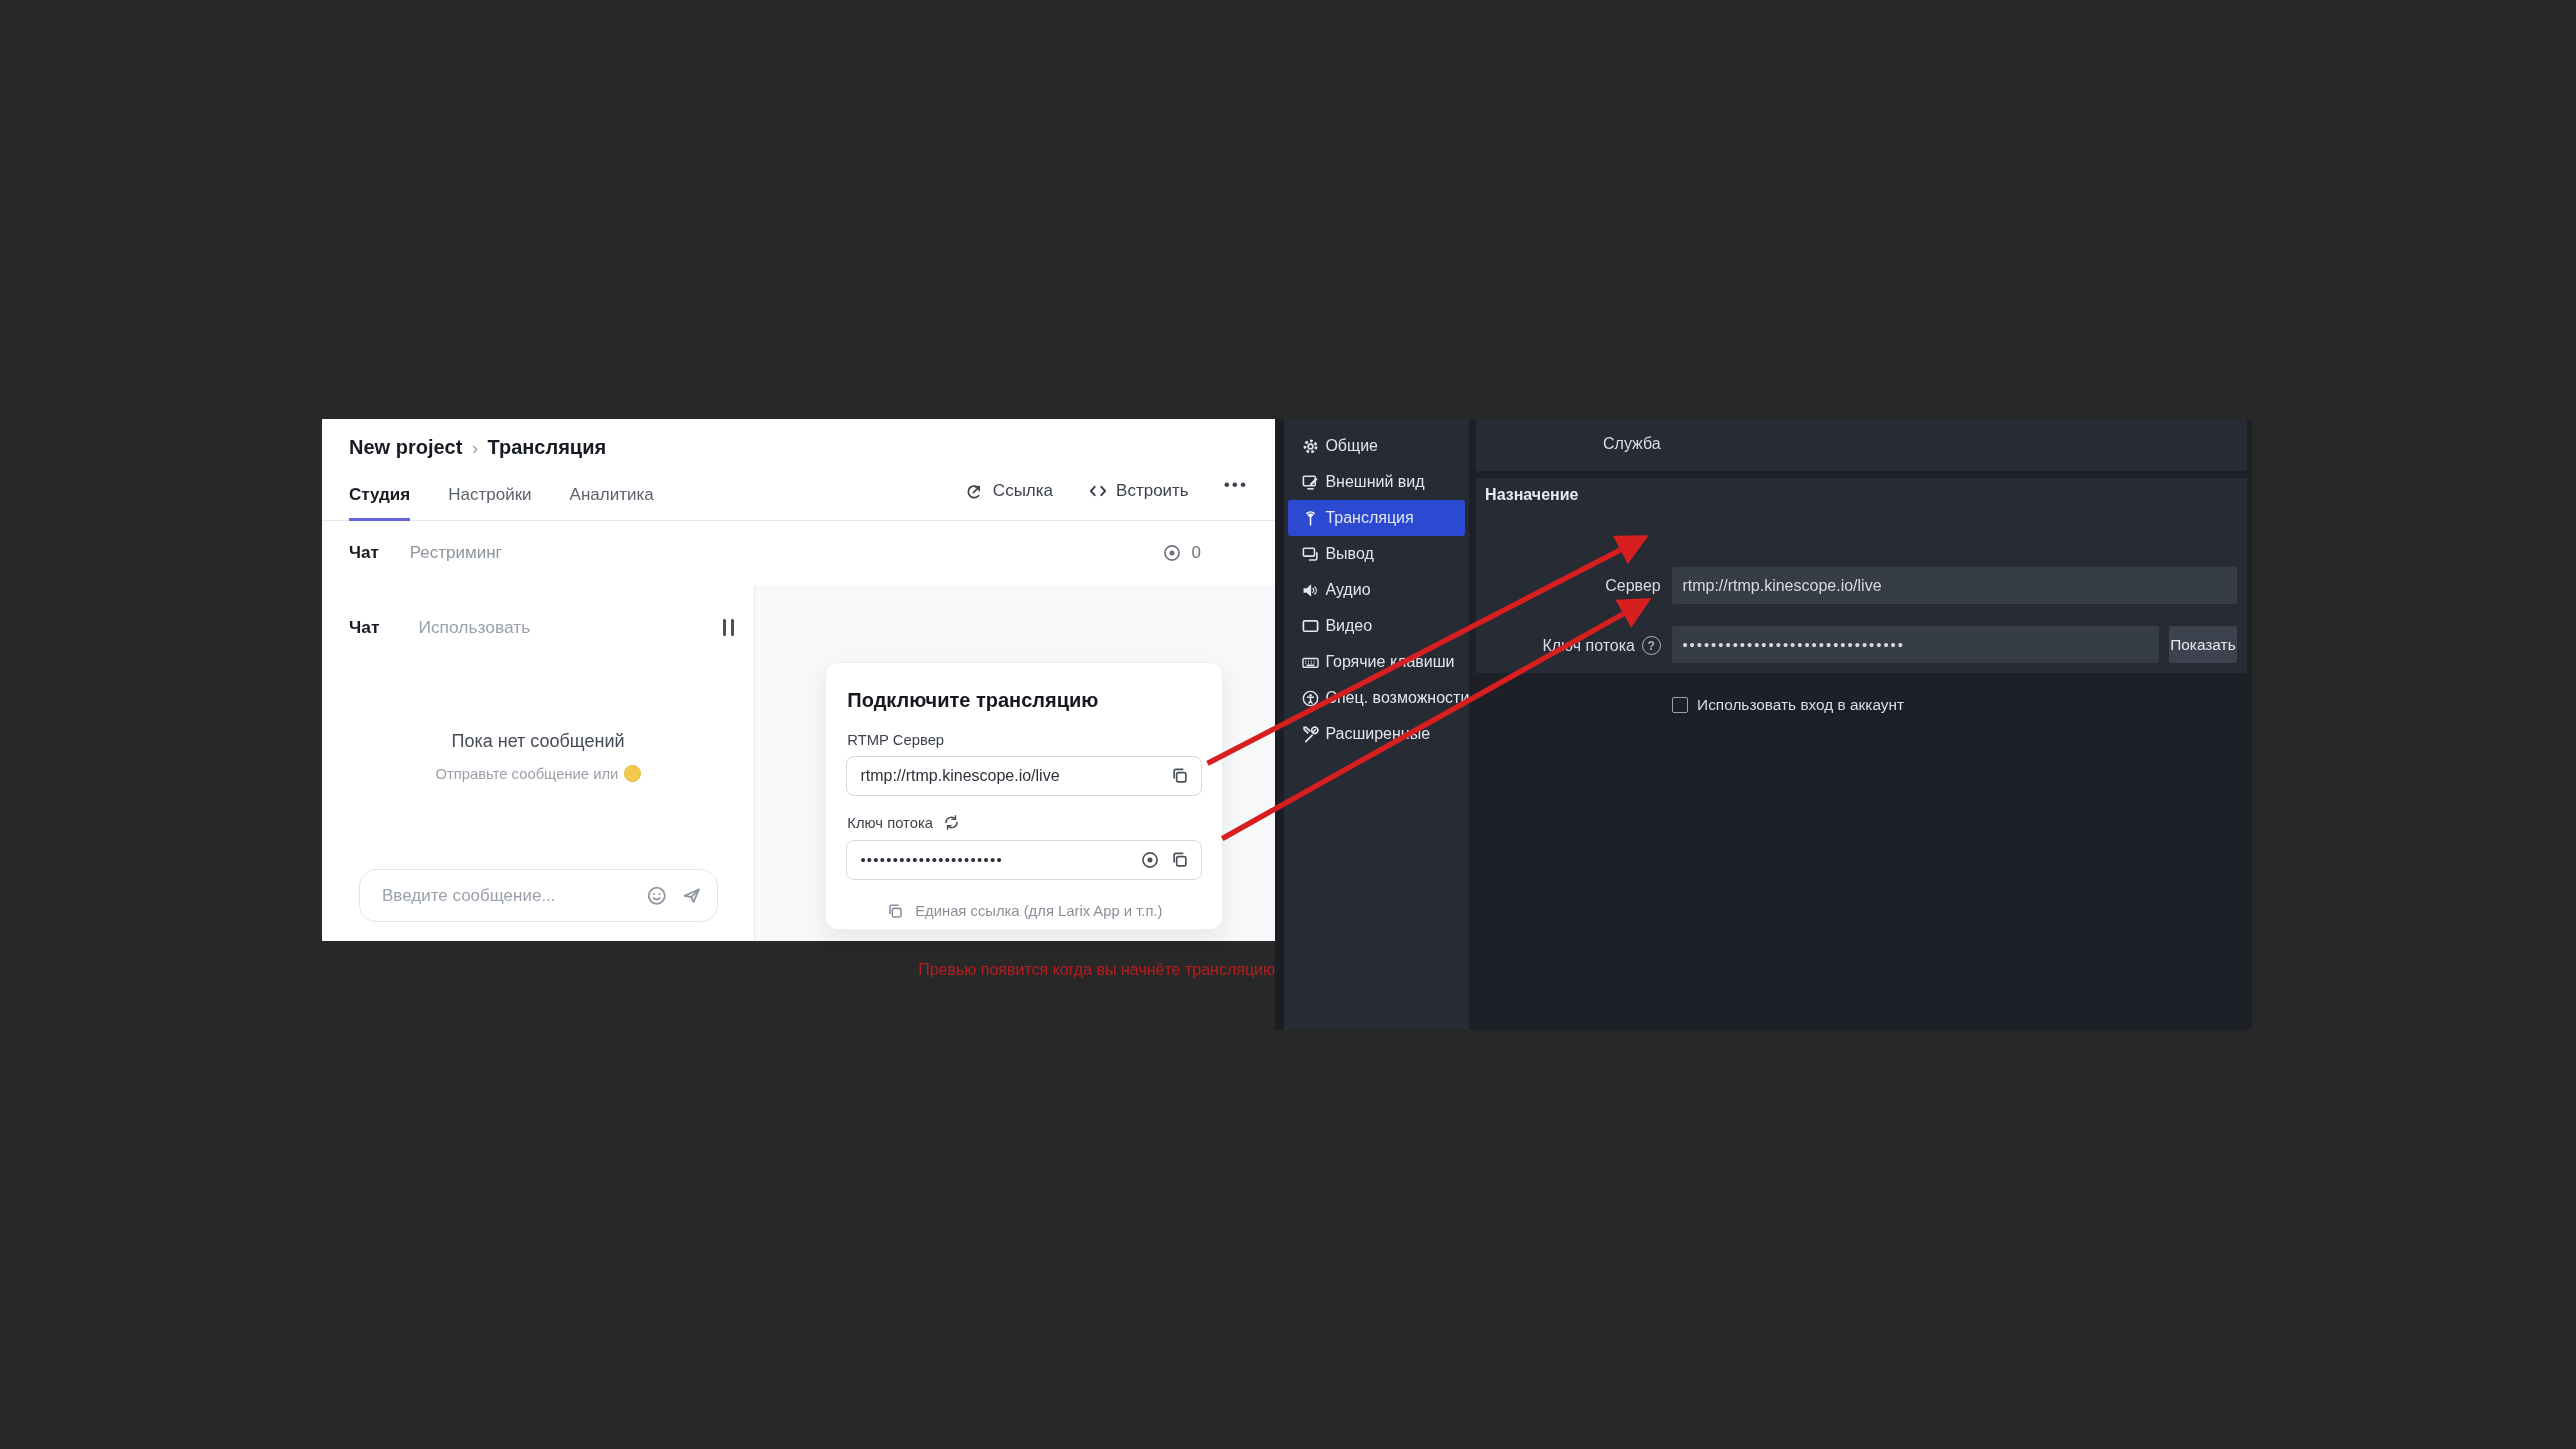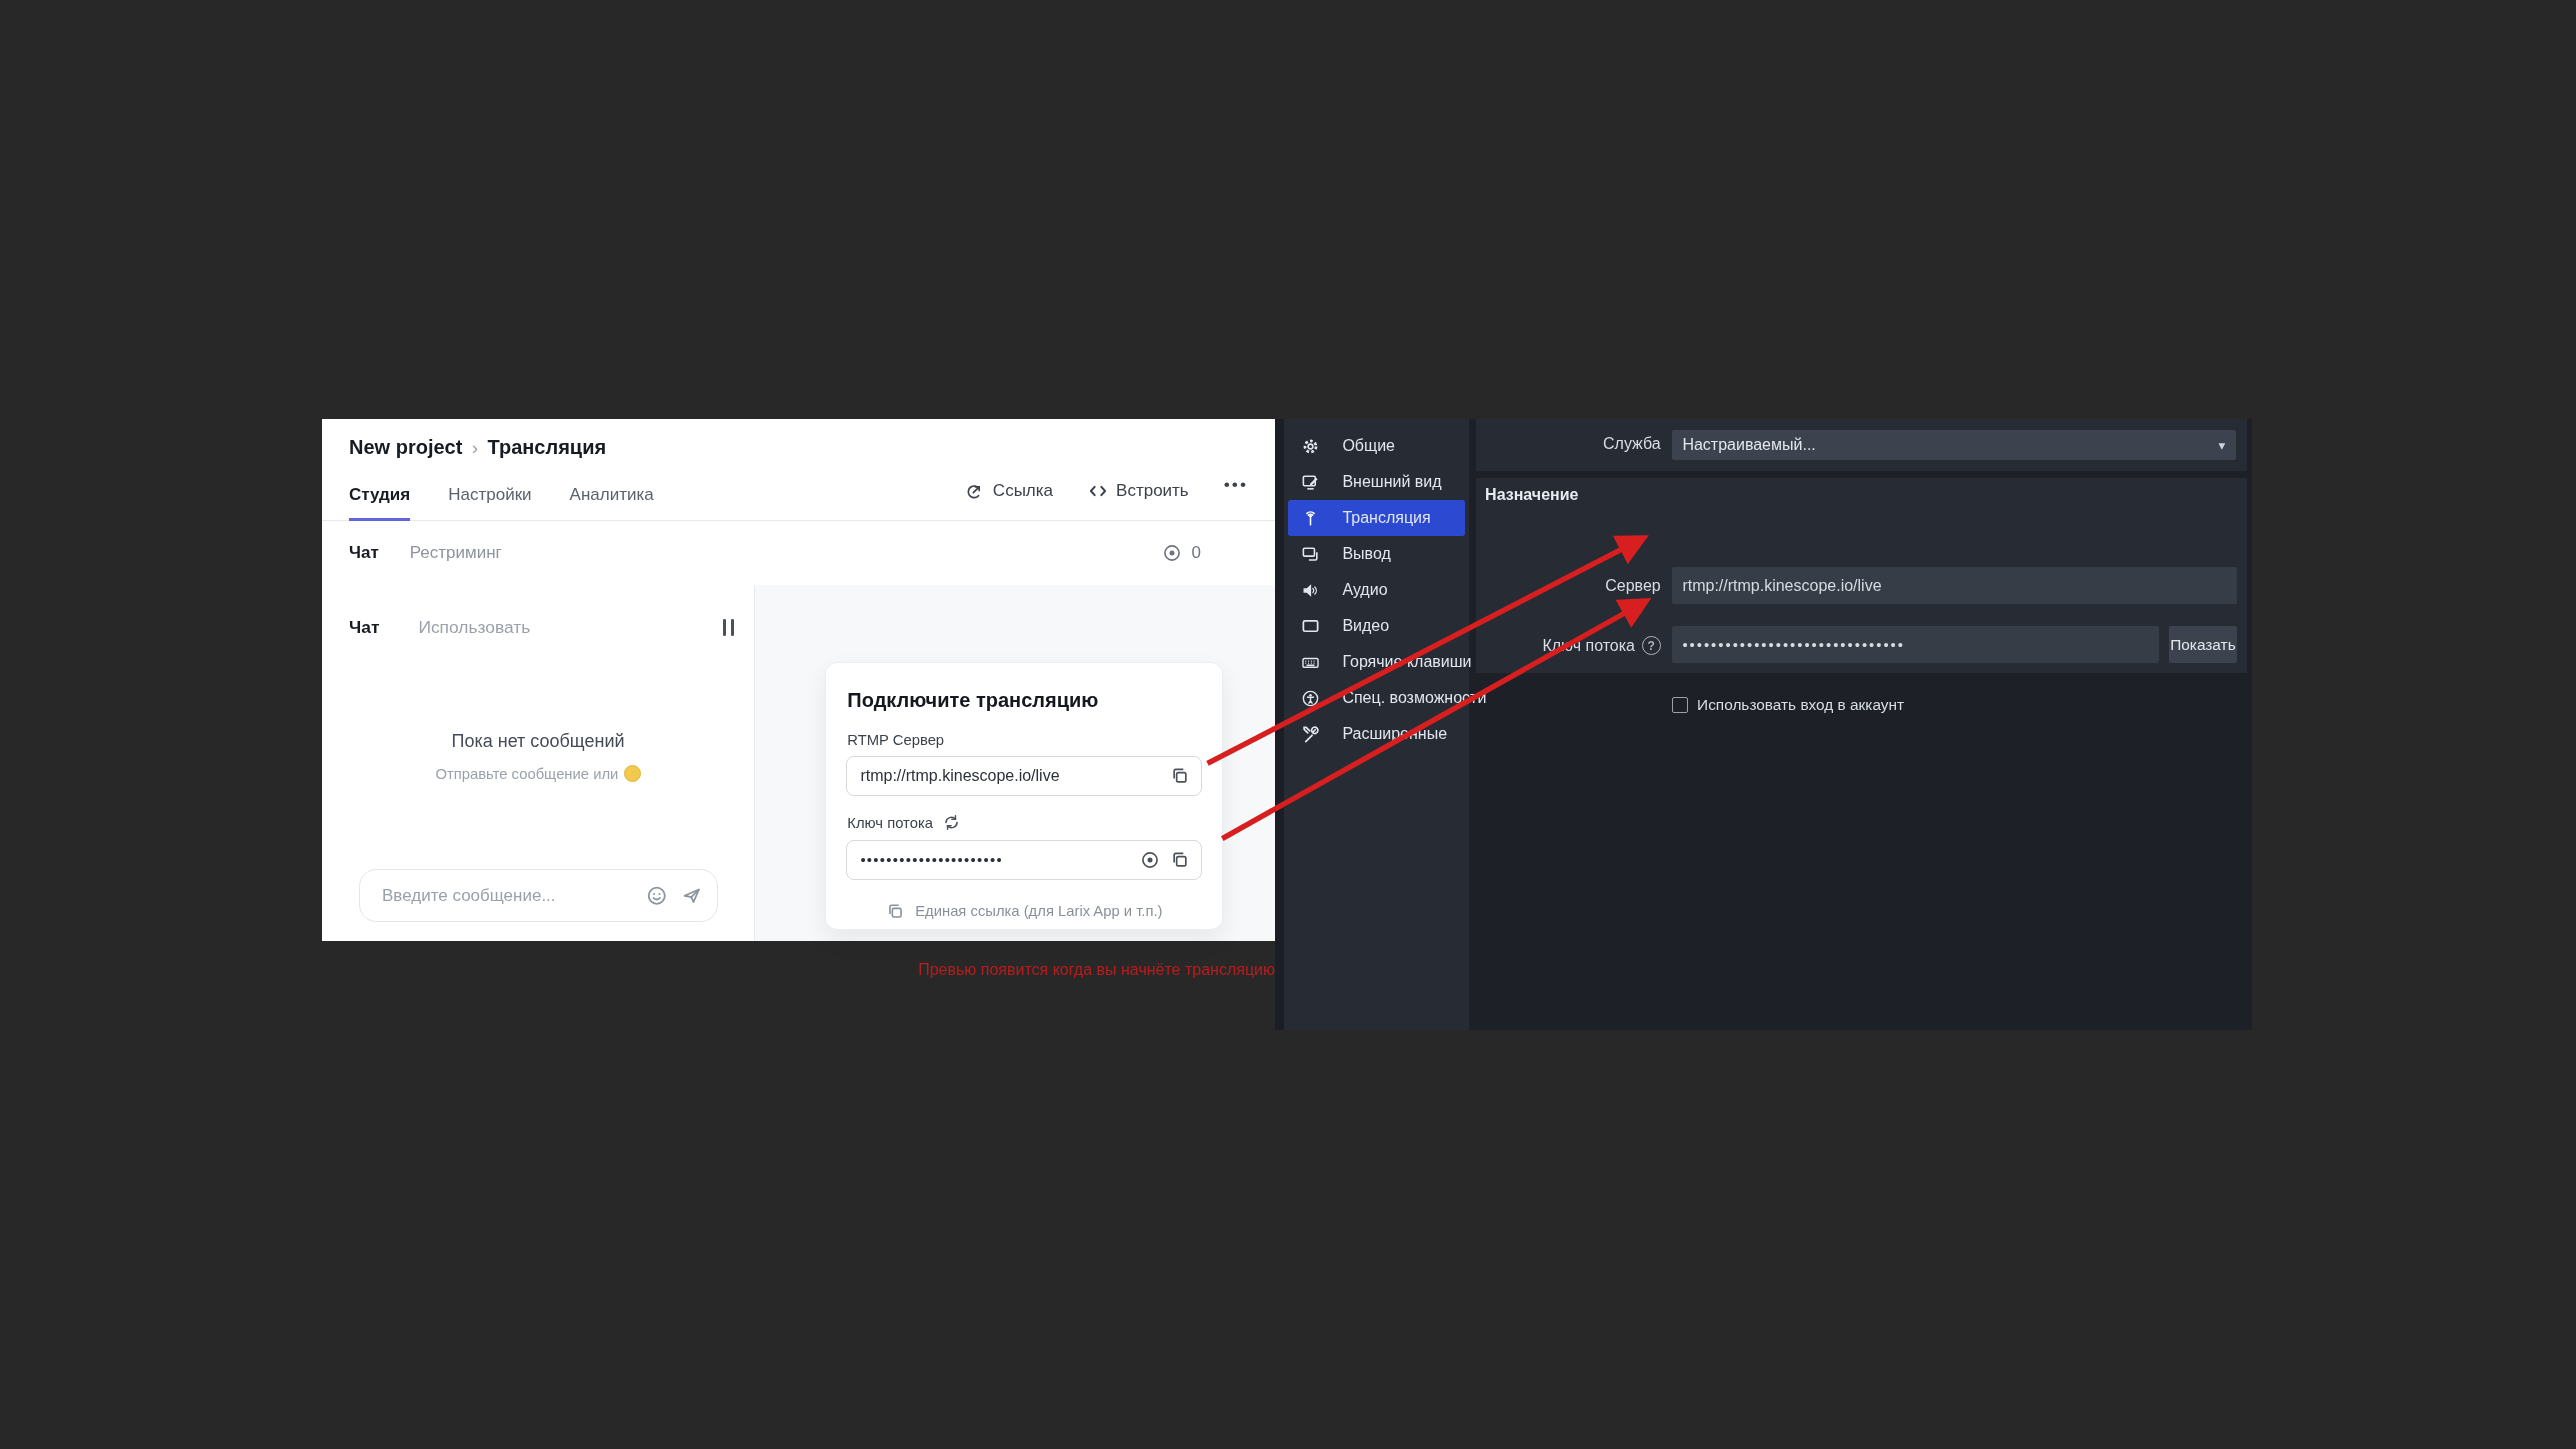--- a/index.html
+++ b/index.html
@@ -45,21 +45,21 @@
   .fld-label{font-size:14.8px;color:#3c424b;margin:0 0 8px 1.3px;display:flex;align-items:center;gap:9.4px;}
   .fld{height:40px;border:1.3px solid #d6dade;border-radius:8px;display:flex;align-items:center;padding:0 10.7px 0 13.4px;gap:10.7px;box-sizing:border-box;margin-bottom:17.4px;}
   .fld .val{flex:1;font-size:16px;color:#2b313a;white-space:nowrap;overflow:hidden;}
   .fld .dots{flex:1;font-size:14.8px;letter-spacing:1.3px;color:#2b313a;}
   .icon-btn{display:flex;align-items:center;justify-content:center;color:#4b5158;}
   .single-link{margin-top:21.5px;display:flex;justify-content:center;align-items:center;gap:10.7px;color:#8a9099;font-size:14.8px;}
   .preview-hint{position:absolute;left:4px;right:0;top:376px;text-align:right;font-size:16px;color:#b91c1c;font-weight:500;}
   
   #obs{position:absolute;left:1275px;top:419px;width:977px;height:611px;background:#1d2127;color:#d9dde5;}
   .obs-sidebar{position:absolute;left:0;top:0;bottom:0;width:194px;background:#262b34;border-left:9.4px solid #1b1e25;box-sizing:border-box;padding-top:9.4px;}
-  .side-item{height:36px;margin:0 4px;display:flex;align-items:center;gap:22px;padding-left:13.4px;font-size:16px;color:#e2e6ee;border-radius:2.7px;white-space:nowrap;}
+  .side-item{height:36px;margin:0 4px;display:flex;align-items:center;gap:5px;padding-left:13.4px;font-size:16px;color:#e2e6ee;border-radius:2.7px;white-space:nowrap;}
   .side-item.active{background:#2c4ad1;}
   .side-item svg{flex:none;}
   .obs-content{position:absolute;left:194px;top:0;right:0;bottom:0;}
   .obs-box{position:absolute;left:6.7px;right:5.4px;background:#262b34;}
   .box-service{top:0;height:52px;}
   .box-dest{top:59px;height:195px;}
   .box-adv{top:262px;height:58px;}
   .obs-label{position:absolute;text-align:right;font-size:16px;color:#d9dde5;white-space:nowrap;}
   .obs-input{position:absolute;background:#373d47;border-radius:2px;display:flex;align-items:center;padding:0 10.7px;box-sizing:border-box;font-size:16px;color:#d6dae1;}
   .obs-select{position:absolute;background:#3d434e;border-radius:2px;display:flex;align-items:center;padding:0 10.7px;box-sizing:border-box;font-size:16px;color:#e2e6ee;}
@@ -291,24 +291,20 @@
             <path d="M4 5.5 L8.5 10 M4 5.5 V3 h2.5 L11 7.5"></path>
           </svg>
         <span>Расширенные</span>
       </div>
     </div>
 
     <div class="obs-content">
 
       <div class="obs-box box-service">
         <div class="obs-label" style="left:0;width:185px;top:16px;">Служба</div>
-        <div class="obs-select" style="left:196px;right:10.7px;top:11.4px;height:29.5px;">
-          <span>Настраиваемый...</span>
-          <span class="caret">▾</span>
-        </div>
       </div>
 
       <div class="obs-box box-dest">
         <div class="section-title">Назначение</div>
         <div class="obs-label" style="left:0;width:185px;top:99px;">Сервер</div>
         <div class="obs-input" style="left:196px;right:9.4px;top:89px;height:37px;">
           <span>rtmp://rtmp.kinescope.io/live</span>
         </div>
         <div class="obs-label" style="left:0;width:185px;top:158px;display:flex;justify-content:flex-end;align-items:center;gap:6.7px;">
           <span>Ключ потока</span>

